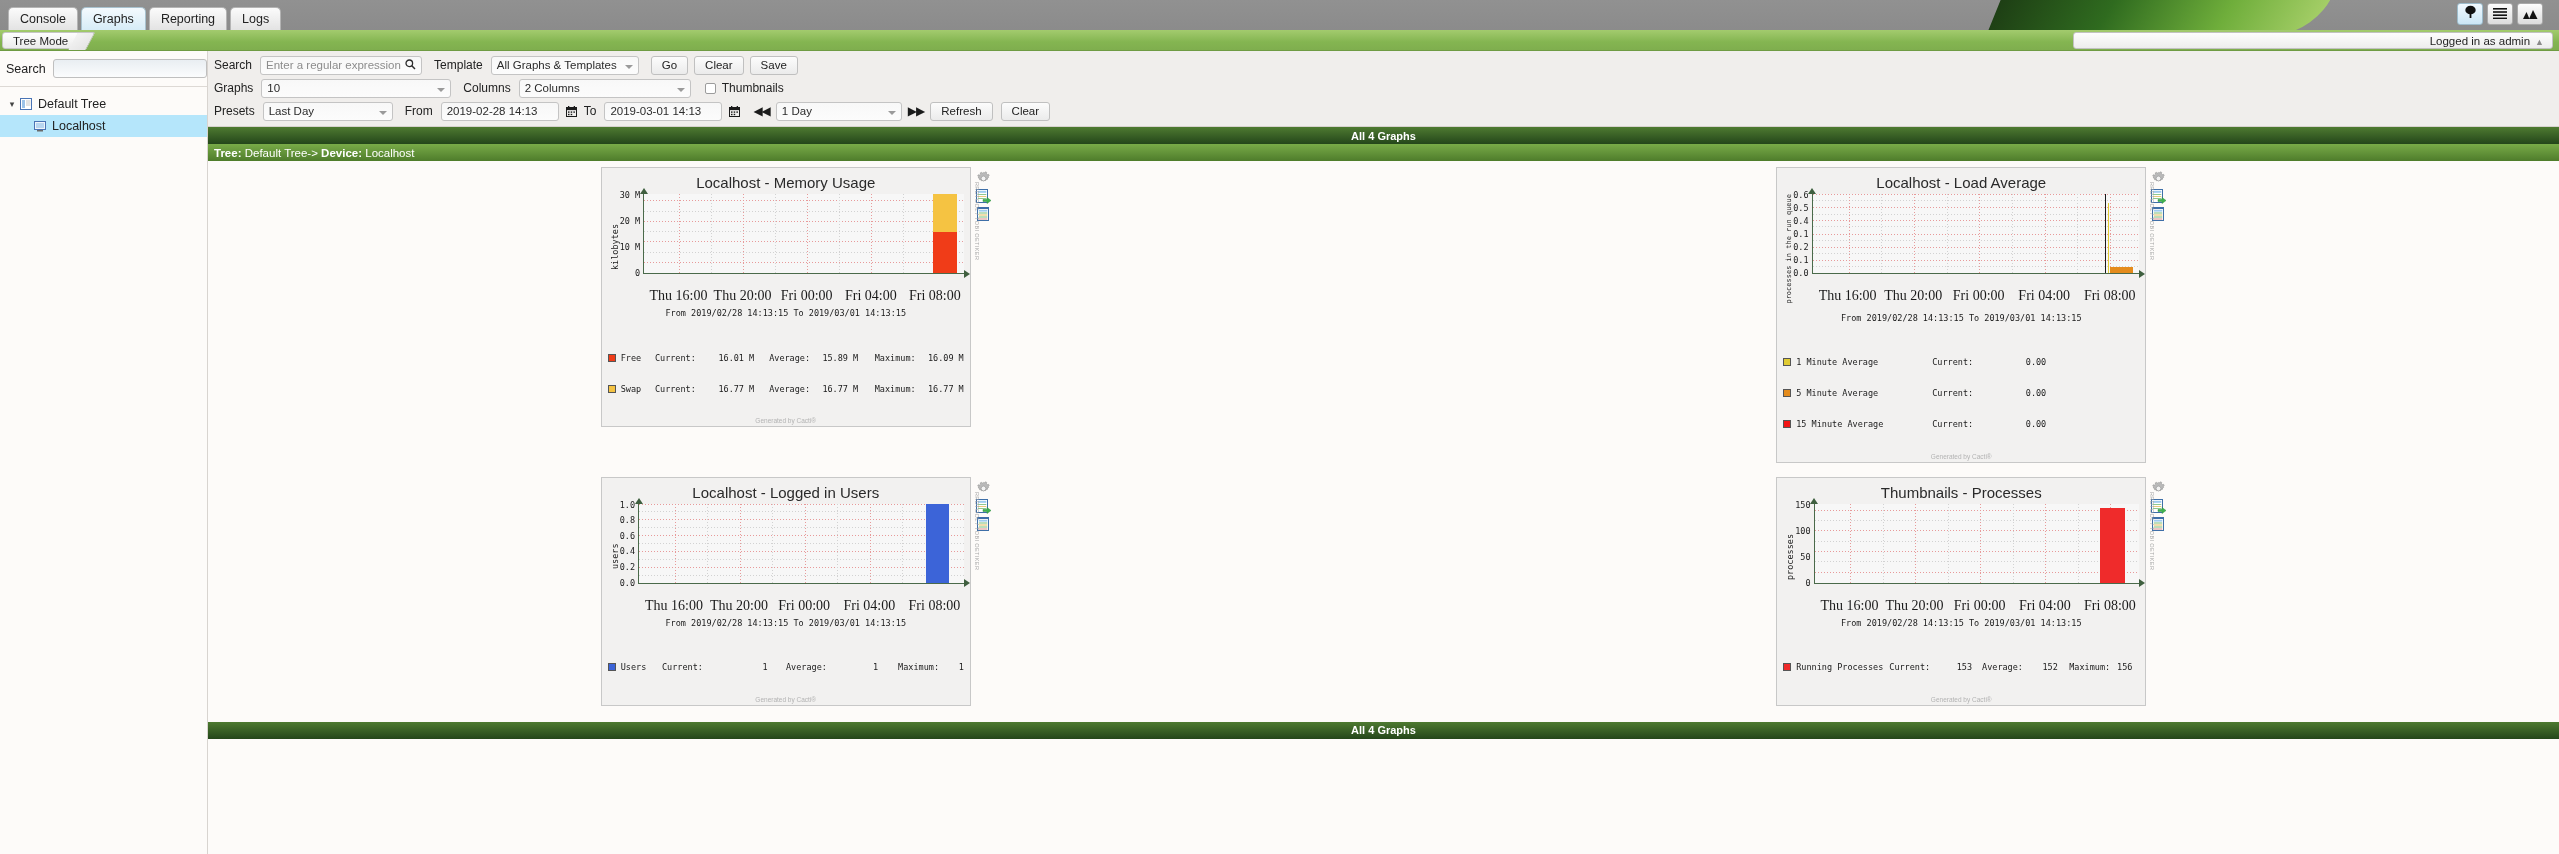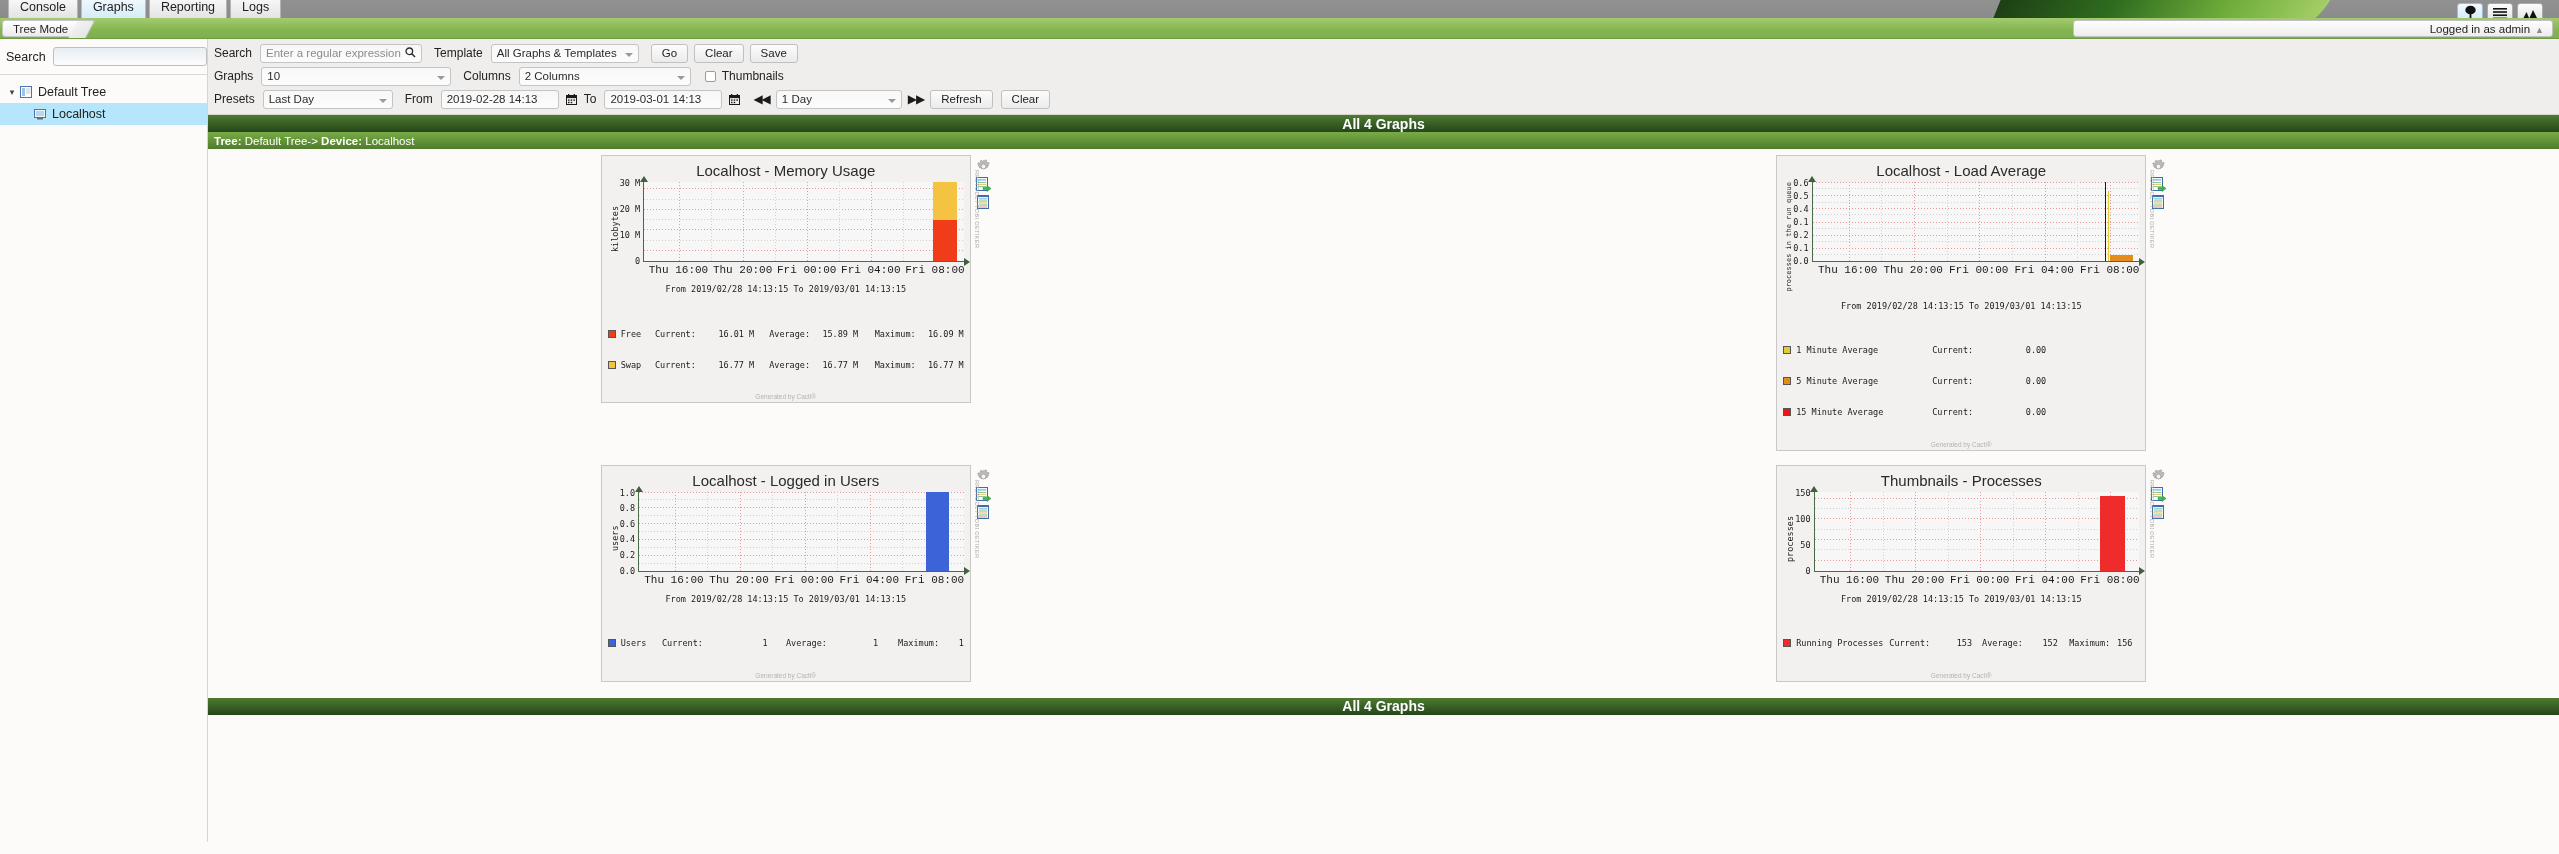--- a/index.html
+++ b/index.html
@@ -7,21 +7,21 @@
     margin: 0; padding: 0;
     width: 2559px; height: 854px;
     overflow: hidden;
     background: #fdfbf9;
     font-family: "Liberation Sans", sans-serif;
   }
 
   
   .topbar {
     position: relative;
-    height: 18px;
+    height: 30px;
     background: #8e8e8e;
     background: linear-gradient(#919191, #8b8b8b);
     display: flex;
     align-items: flex-end;
     padding-left: 8px;
     overflow: hidden;
   }
   .nav-tab {
     height: 23px;
     line-height: 22px;
@@ -242,21 +242,21 @@
     cursor: pointer;
   }
   .cal-ico { margin: 0 7px; cursor: pointer; display:inline-flex; }
   .arrows { font-size: 12px; color: #1a1a1a; margin: 0 6px; cursor: pointer; letter-spacing:-1px;}
 
   
   .band-all {
     height: 17px;
     background: linear-gradient(#4e7a31, #24461a);
     color: #fff;
-    font-size: 14px; font-weight: bold;
+    font-size: 11px; font-weight: bold;
     display: flex; align-items: center; justify-content: center;
   }
   .band-tree {
     height: 17px;
     background: linear-gradient(#79ab48, #4e7c2b);
     color: #fff;
     font-size: 11.5px;
     display: flex; align-items: center;
     padding-left: 6px;
   }
@@ -342,24 +342,24 @@
   .gridv, .gridh { position: absolute; }
   .gridv { width: 1px; top: 0; bottom: 0; }
   .gridh { height: 1px; left: 0; right: 0; }
   .g-maj { background: repeating-linear-gradient(to bottom, #e79a9a 0 1px, transparent 1px 3px); }
   .g-majh { background: repeating-linear-gradient(to right, #e79a9a 0 1px, transparent 1px 3px); }
   .g-min { background: repeating-linear-gradient(to bottom, #d2d2d2 0 1px, transparent 1px 3px); }
   .g-minh { background: repeating-linear-gradient(to right, #d2d2d2 0 1px, transparent 1px 3px); }
   .series { position: absolute; }
   .xticks {
     display: flex;
-    font-size: 11px;
-    font-family: Liberation Mono, monospace;
+    font-size: 14px;
+    font-family: Liberation Serif, serif;
     color: #1a1a1a;
-    margin-top: 2px;
+    margin-top: 14px;
     position: relative;
   }
   .xticks span { position: absolute; transform: translateX(-50%); white-space: nowrap; }
   .grange {
     text-align: center;
     font-size: 8.5px;
     font-family: "DejaVu Sans Mono", monospace;
     color: #1a1a1a;
     margin-top: 9px;
   }

